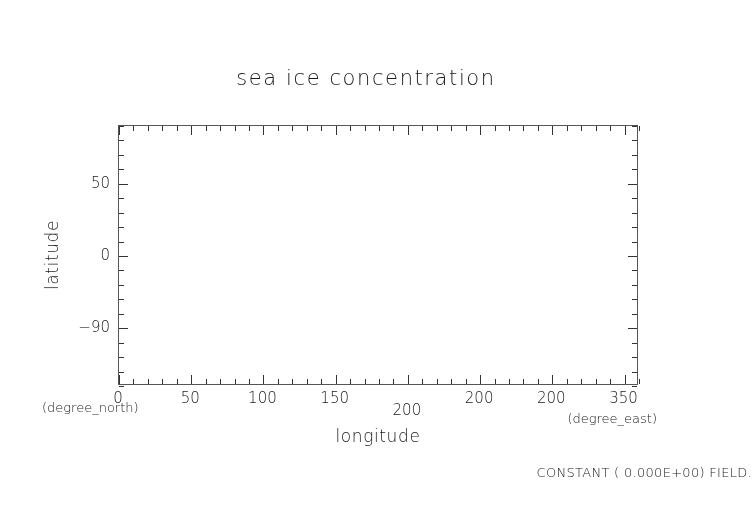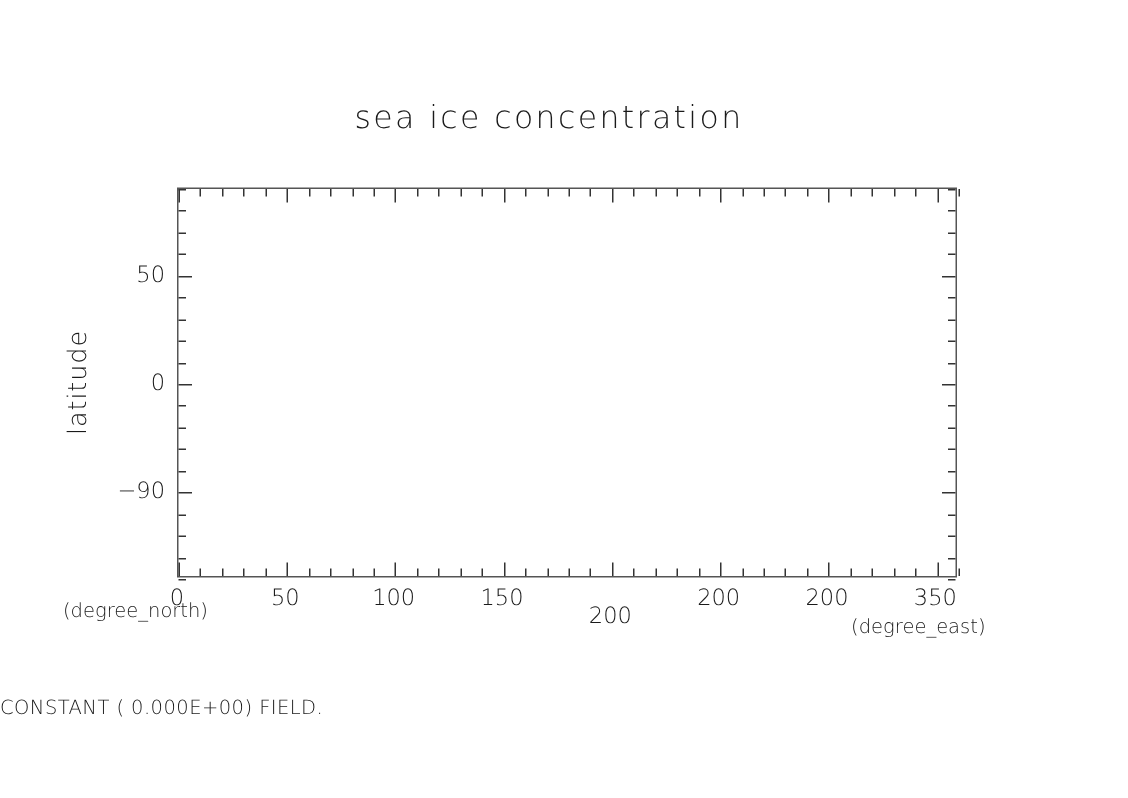--- a/index.html
+++ b/index.html
@@ -150,21 +150,21 @@
     color: #1a1a1a;
     white-space: pre;
   }
 
   
   .footer-note {
     position: absolute;
     left: 0;
     top: 465px;
     width: 752px;
-    text-align: left;
+    text-align: right;
     font-family: "DejaVu Sans", sans-serif;
     font-size: 13px;
     font-weight: 300;
     letter-spacing: 0.3px;
     color: #1a1a1a;
     white-space: pre;
   }
 </style>
 </head>
 <body>
@@ -300,20 +300,21 @@
       <div class="xtick-label" style="left: 479.111px;">200</div>
       <div class="xtick-label" style="left: 551.333px;">200</div>
       <div class="xtick-label" style="left: 623.556px;">350</div>
     </div>
   <div id="ytick-labels">
       <div class="ytick-label" style="top: 327.222px;">−90</div>
       <div class="ytick-label" style="top: 255px;">0</div>
       <div class="ytick-label" style="top: 182.778px;">50</div>
     </div>
 
+  <div class="xaxis-title">longitude</div>
 
   <div class="yaxis-title">latitude</div>
 
   <div class="unit-left">(degree_north)</div>
 
   <div class="unit-right">(degree_east)</div>
 
   <div class="footer-note">CONSTANT ( 0.000E+00) FIELD.</div>
 
 </div>

